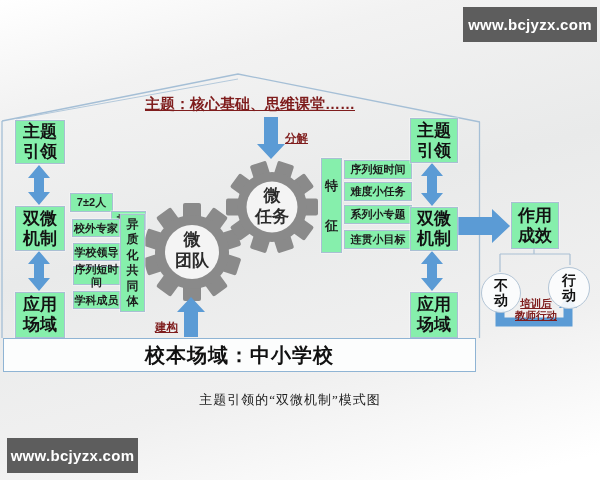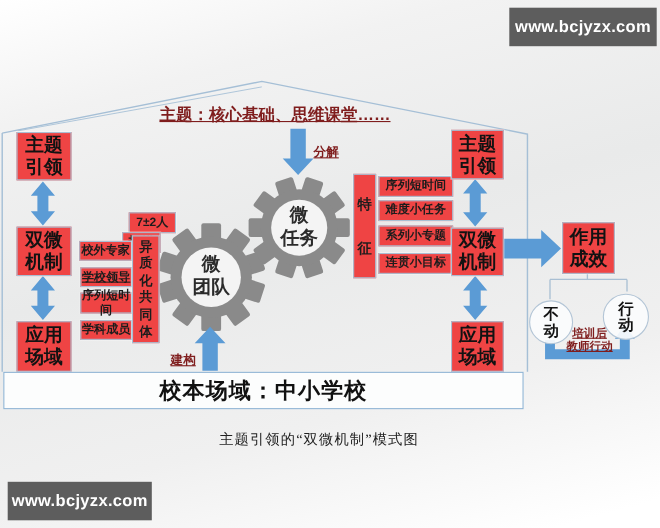--- a/index.html
+++ b/index.html
@@ -10,21 +10,21 @@
     background:linear-gradient(165deg,#ffffff 0%,#f2f2f2 18%,#e9eaea 45%,#f0f0f0 72%,#ffffff 96%);
   }
   .stage{position:absolute;left:0;top:0;width:600px;height:480px;}
   svg.layer{position:absolute;left:0;top:0;}
   .wm{
     position:absolute;background:#5d5d5d;color:#ffffff;
     font-weight:bold;font-size:15px;display:flex;align-items:center;justify-content:center;
     letter-spacing:.3px;
   }
   .box{
-    position:absolute;background:#ef4444;border:1px solid #a9bfd3;
+    position:absolute;background:#86efac;border:1px solid #a9bfd3;
     display:flex;align-items:center;justify-content:center;text-align:center;
     font-weight:bold;color:#121212;box-shadow:0 0 0 .5px rgba(255,255,255,.6);
   }
   .big{font-size:17px;line-height:20px;}
   .small{font-size:11px;line-height:13px;font-weight:bold;color:#1c1c1c;}
   .pre{white-space:pre-line;}
   .lbl{position:absolute;font-weight:bold;color:#7f1d1d;text-decoration:underline;}
   .gearlbl{
     position:absolute;text-align:center;font-weight:bold;color:#2b2b2b;
     font-size:17px;line-height:21px;
@@ -123,24 +123,24 @@
 
   <div class="lbl" style="left:90px;top:95px;width:320px;text-align:center;font-size:15px;">主题：核心基础、思维课堂……</div>
 
   <div class="box big pre" style="left:15px;top:120px;width:48px;height:42px;">主题
 引领</div>
   <div class="box big pre" style="left:15px;top:206px;width:48px;height:43px;">双微
 机制</div>
   <div class="box big pre" style="left:15px;top:292px;width:48px;height:44px;">应用
 场域</div>
 
-  <div class="box small" style="left:70px;top:193px;width:41px;height:17px;margin-left:47px;">7±2人</div>
+  <div class="box small" style="left:70px;top:193px;width:41px;height:17px;">7±2人</div>
   <div class="box small" style="left:111px;top:211px;width:33px;height:17px;font-size:12px;">规模</div>
   <div class="box small" style="left:72px;top:219px;width:46px;height:16px;">校外专家</div>
-  <div class="box small" style="left:73px;top:243px;width:45px;height:16px;text-decoration:underline;">学校领导</div>
+  <div class="box small" style="left:73px;top:243px;width:45px;height:16px;">学校领导</div>
   <div class="box small" style="left:73px;top:266px;width:45px;height:17px;">序列短时间</div>
   <div class="box small" style="left:73px;top:291px;width:45px;height:16px;">学科成员</div>
   <div class="box small pre" style="left:120px;top:214px;width:23px;height:96px;font-size:12px;line-height:15.5px;">异
 质
 化
 共
 同
 体</div>
 
   <div class="gearlbl pre" style="left:167px;top:229px;width:50px;">微

